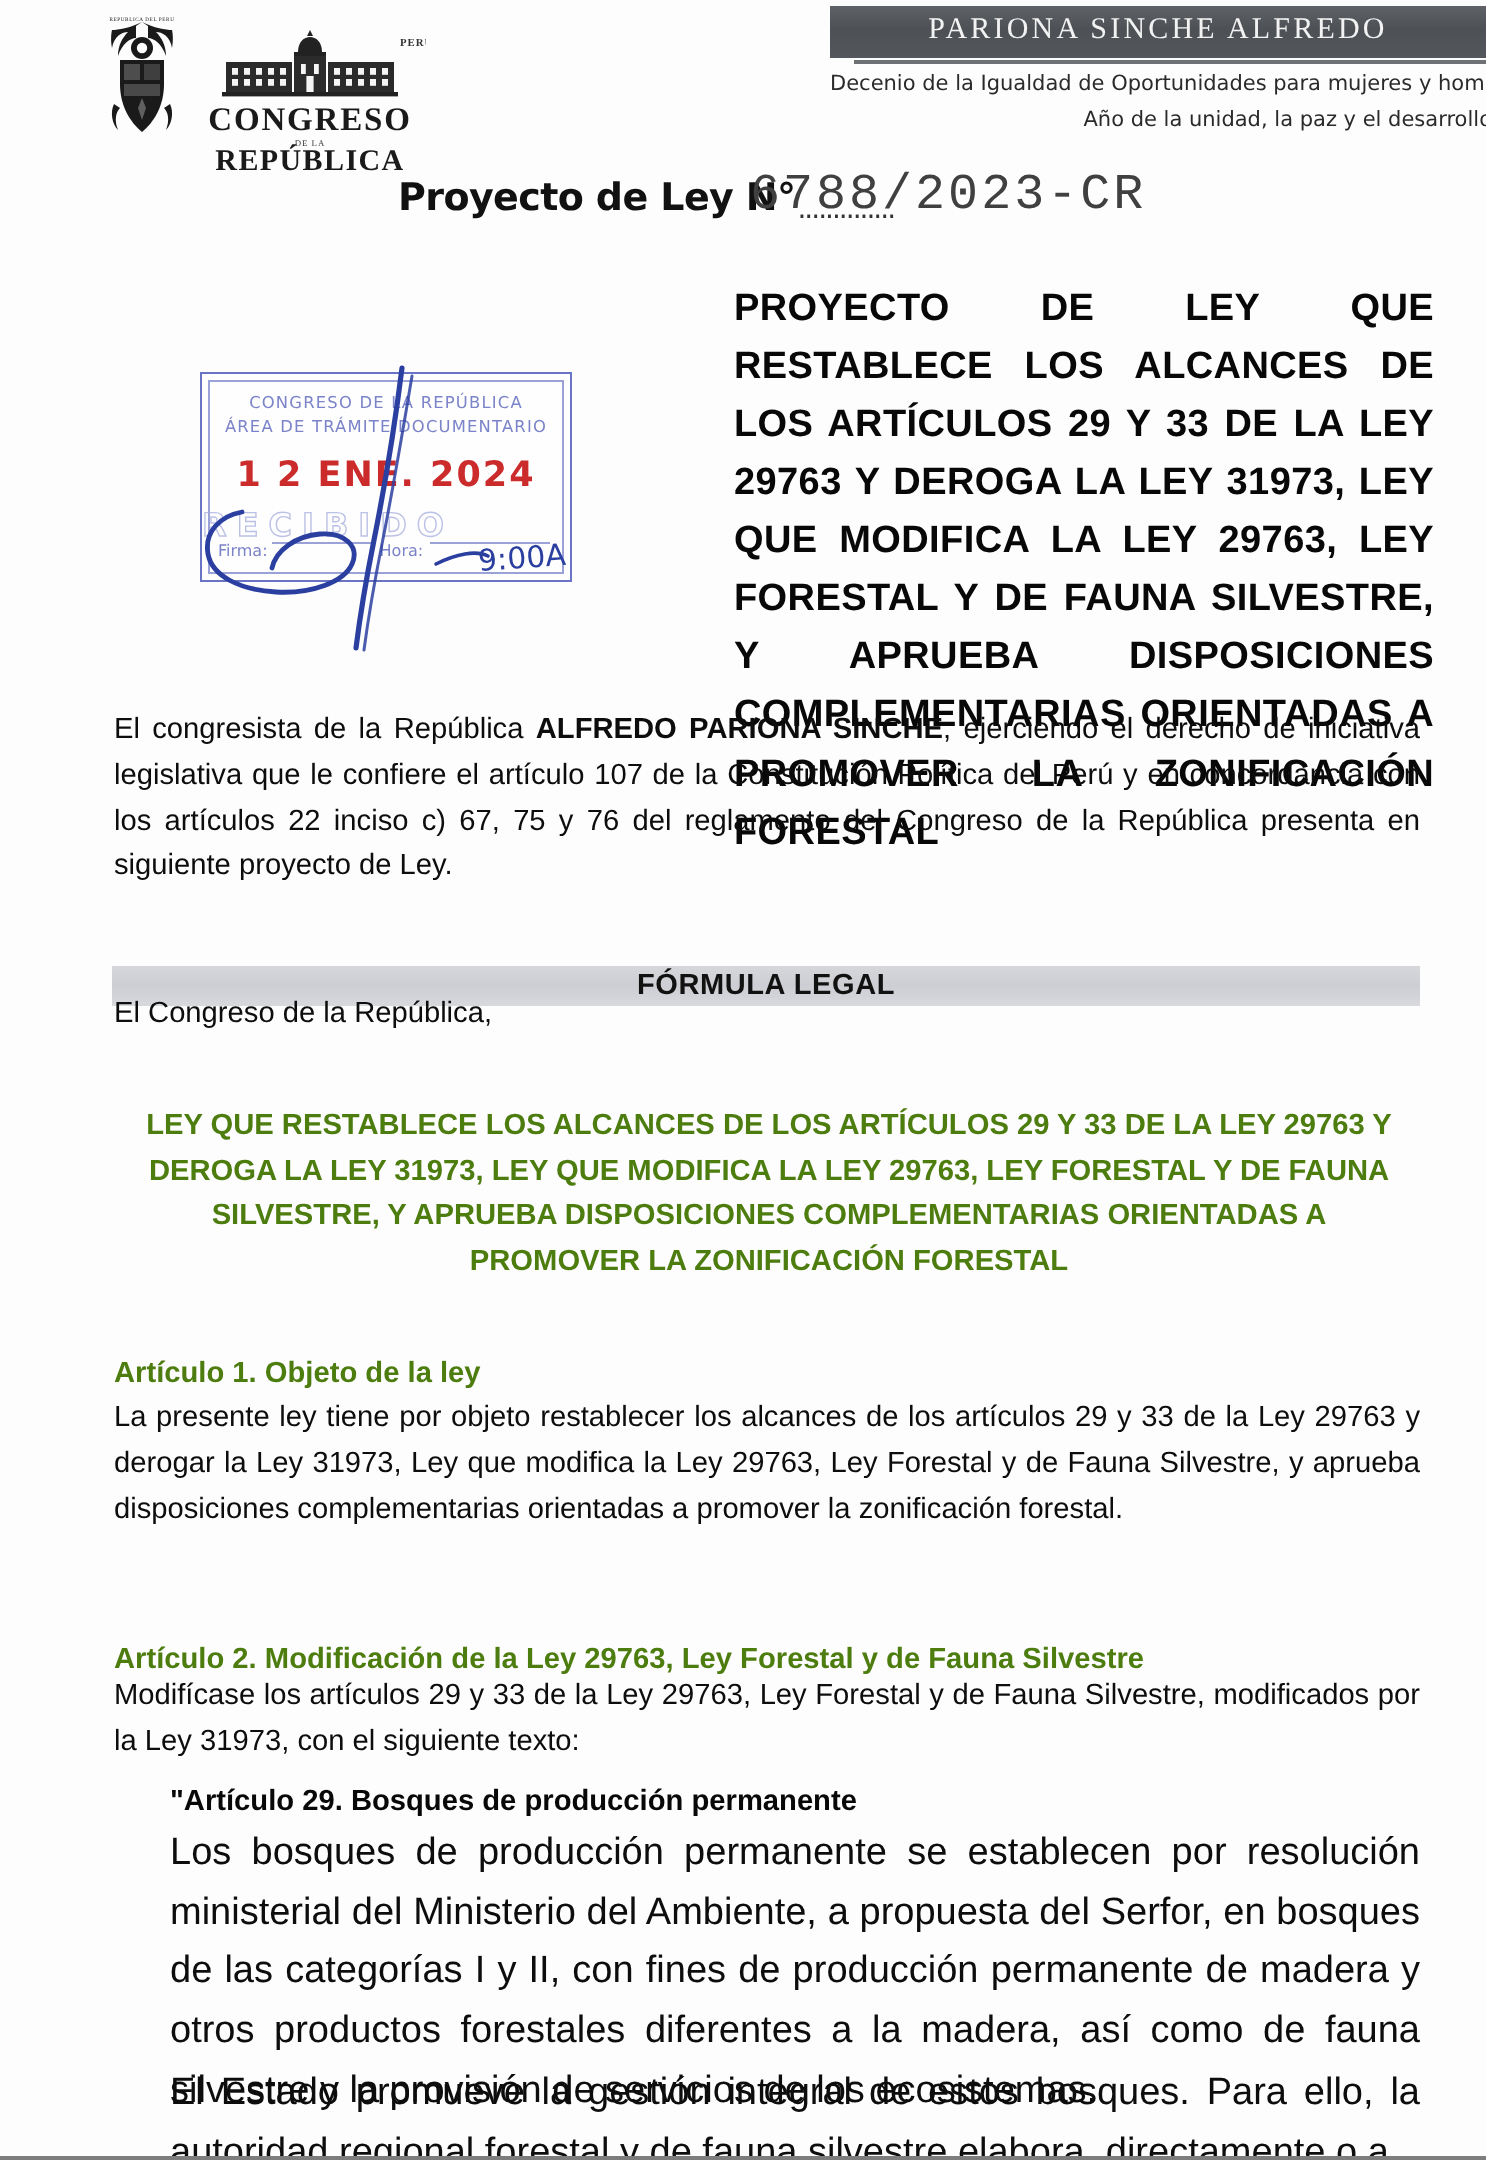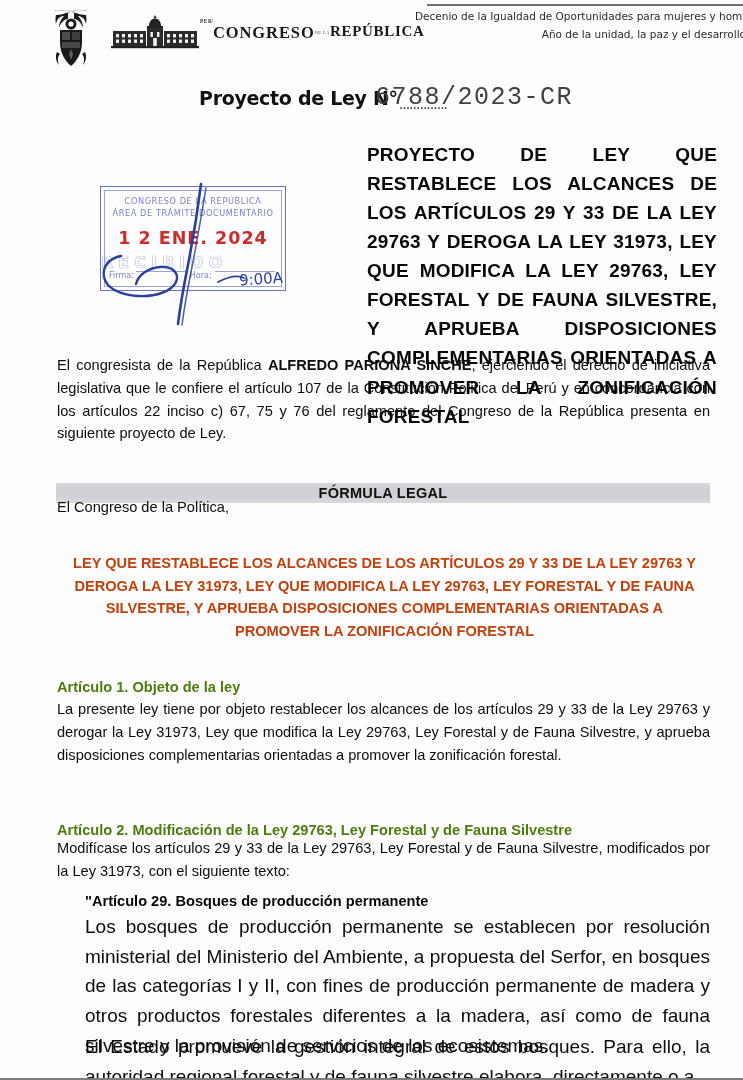--- a/index.html
+++ b/index.html
@@ -36,21 +36,21 @@
     top: 8px;
     display: flex;
     align-items: flex-start;
     gap: 7px;
   }
 
   .crest-shield { display: block; }
 
   .congress-mark {
     display: flex;
-    flex-direction: row;
+    flex-direction: column;
     align-items: center;
     padding-top: 6px;
   }
   .congress-building { display: block; }
   .congress-word {
     font-family: "Liberation Serif", serif;
     font-weight: bold;
     font-size: 16.5px;
     letter-spacing: 0.9px;
     color: #1a1a1a;
@@ -293,21 +293,21 @@
   .law-title {
     position: absolute;
     left: 62px;
     top: 552px;
     width: 645px;
     font-family: "Liberation Sans", sans-serif;
     font-weight: bold;
     font-size: 14.6px;
     line-height: 1.55;
     text-align: center;
-    color: #c2410c;
+    color: #4d7c0f;
   }
 
   
   .art-heading {
     position: absolute;
     left: 57px;
     font-family: "Liberation Sans", sans-serif;
     font-weight: bold;
     font-size: 14.6px;
     color: #4d7c0f;
@@ -418,20 +418,21 @@
             <text x="103" y="9" font-family="Liberation Serif, serif" font-size="5.4" font-weight="bold" fill="#333" letter-spacing="0.5">PERÚ</text>
           </svg>
         </span>
         <div class="congress-word">CONGRESO</div>
         <div class="congress-de-la">DE LA</div>
         <div class="congress-rep">REPÚBLICA</div>
       </div>
     </div>
 
     <div class="header-right">
+      <div class="name-banner">PARIONA SINCHE ALFREDO</div>
       <div class="banner-rule"></div>
       <div class="header-motto">Decenio de la Igualdad de Oportunidades para mujeres y hombre</div>
       <div class="header-motto">Año de la unidad, la paz y el desarrollo</div>
     </div>
   </div>
 
   <div class="proyecto-line">
     <span class="proyecto-label">Proyecto de Ley N°</span>
     <span class="proyecto-dots">..............</span>
     <span class="proyecto-number">6788/2023-CR</span>
@@ -465,21 +466,21 @@
 
   <div class="body-para intro-para">
     <span>El congresista de la República </span><b>ALFREDO PARIONA SINCHE</b><span>, ejerciendo el derecho de iniciativa legislativa que le confiere el artículo 107 de la Constitución Política del Perú y en concordancia con los artículos 22 inciso c) 67, 75 y 76 del reglamento del Congreso de la República presenta en siguiente proyecto de Ley.</span>
   </div>
 
   <div class="formula-banner">
     <span>FÓRMULA LEGAL</span>
   </div>
 
   <div class="congreso-lines">
-    <div>El Congreso de la Política,</div>
+    <div>El Congreso de la República,</div>
   </div>
 
   <div class="law-title">LEY QUE RESTABLECE LOS ALCANCES DE LOS ARTÍCULOS 29 Y 33 DE LA LEY 29763 Y DEROGA LA LEY 31973, LEY QUE MODIFICA LA LEY 29763, LEY FORESTAL Y DE FAUNA SILVESTRE, Y APRUEBA DISPOSICIONES COMPLEMENTARIAS ORIENTADAS A PROMOVER LA ZONIFICACIÓN FORESTAL</div>
 
   <div class="art-heading art1-heading">Artículo 1. Objeto de la ley</div>
   <div class="body-para art1-body">La presente ley tiene por objeto restablecer los alcances de los artículos 29 y 33 de la Ley 29763 y derogar la Ley 31973, Ley que modifica la Ley 29763, Ley Forestal y de Fauna Silvestre, y aprueba disposiciones complementarias orientadas a promover la zonificación forestal.</div>
 
   <div class="art-heading art2-heading">Artículo 2. Modificación de la Ley 29763, Ley Forestal y de Fauna Silvestre</div>
   <div class="body-para art2-body">Modifícase los artículos 29 y 33 de la Ley 29763, Ley Forestal y de Fauna Silvestre, modificados por la Ley 31973, con el siguiente texto:</div>
 

